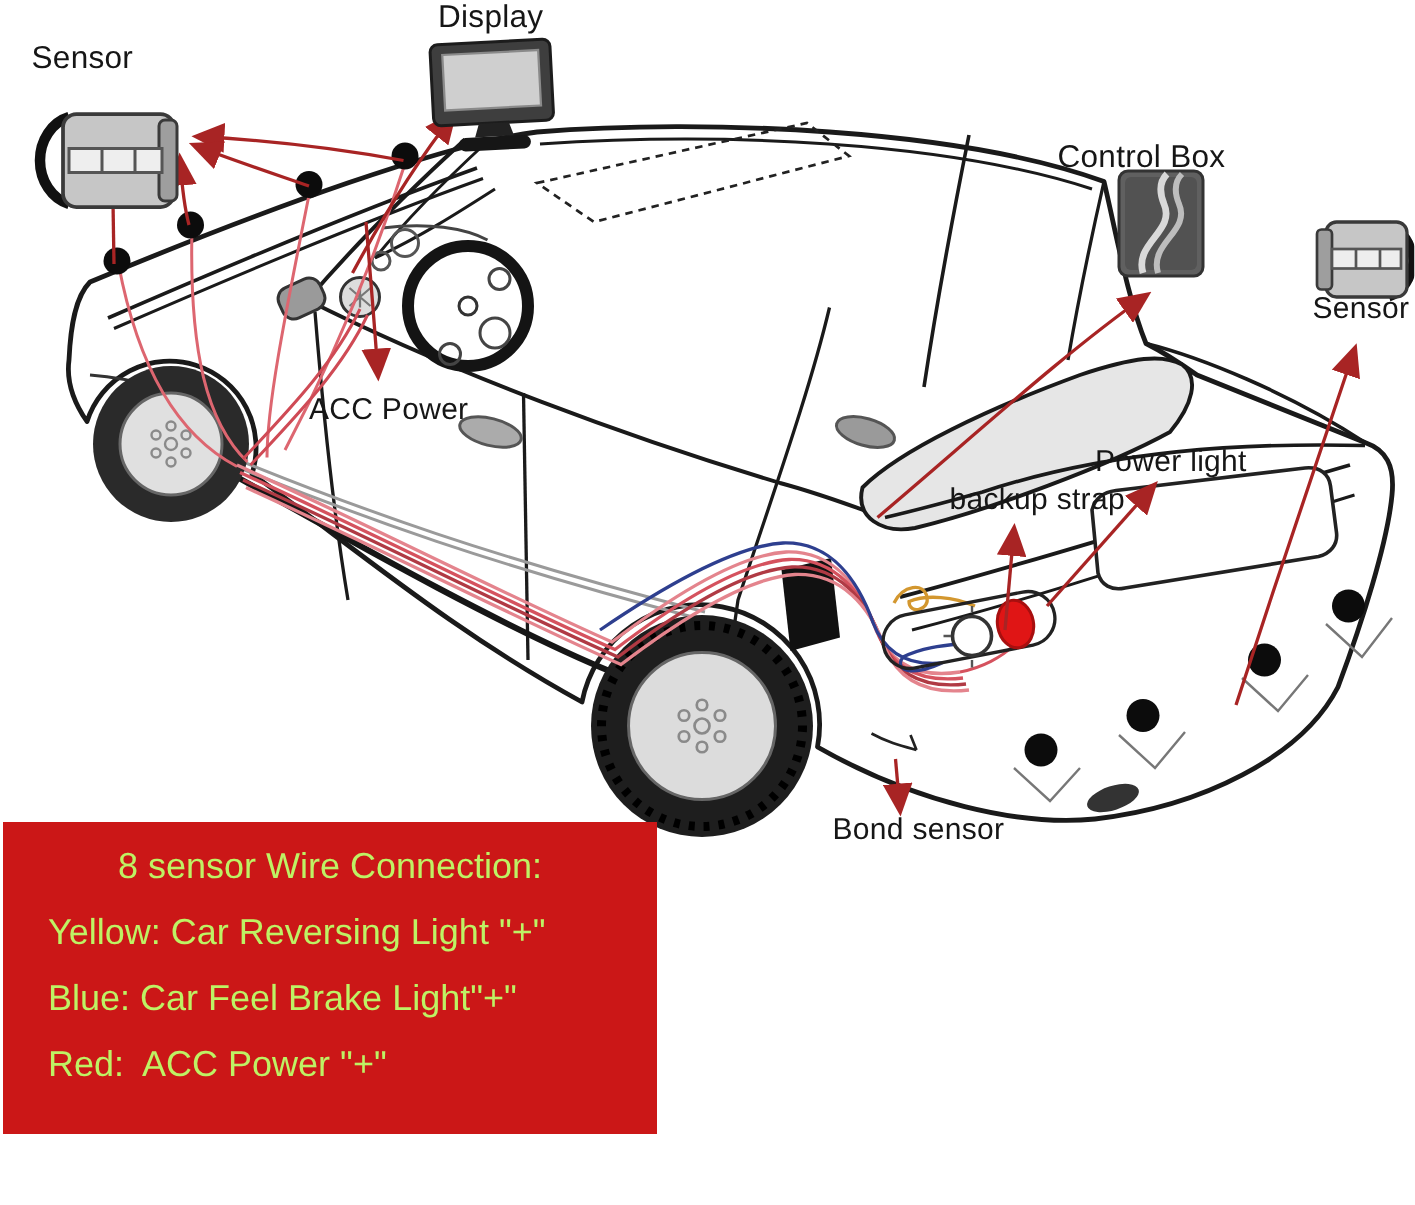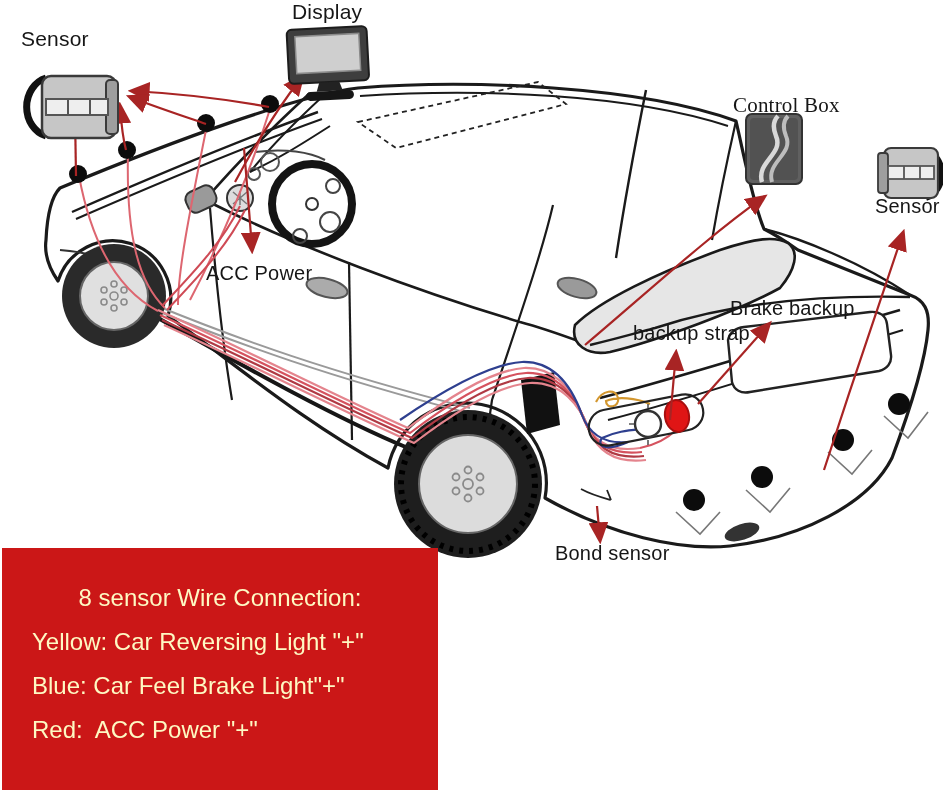--- a/index.html
+++ b/index.html
@@ -7,22 +7,22 @@
     position:relative;width:943px;height:803px;background:#ffffff;
     font-family:"Liberation Sans", sans-serif;overflow:hidden;
   }
   .art{position:absolute;left:0;top:0;}
   .callout{
     position:absolute;color:#161616;font-size:20px;line-height:1.05;
     white-space:nowrap;letter-spacing:0.2px;text-align:right;
   }
   .callout.big{font-size:21px;}
   .legend{
-    position:absolute;left:2px;top:548px;width:436px;height:242px;
-    background:#cb1717;color:#fef9c3;padding-top:28px;box-sizing:border-box;
+    position:absolute;left:2px;top:548px;width:436px;height:208px;
+    background:#cb1717;color:#bef264;padding-top:8px;box-sizing:border-box;
   }
   .legend-title{
     text-align:center;font-size:24px;line-height:44px;white-space:pre-wrap;
   }
   .legend-row{
     padding-left:30px;font-size:24px;line-height:44px;white-space:pre-wrap;
   }
 </style>
 </head>
 <body>
@@ -228,24 +228,24 @@
       <path d="M 44,4 A 22 25 0 0 1 44,52" fill="none" stroke="#111" stroke-width="6"></path>
       <rect x="2" y="2" width="54" height="50" rx="7" fill="#c6c6c6" stroke="#3a3a3a" stroke-width="2.2"></rect>
       <rect x="-4" y="7" width="10" height="40" rx="3" fill="#9e9e9e" stroke="#3a3a3a" stroke-width="1.8"></rect>
       <rect x="6" y="20" width="46" height="13" fill="#eeeeee" stroke="#555" stroke-width="1.8"></rect>
       <path d="M 22,20 L 22,33 M 38,20 L 38,33" stroke="#555" stroke-width="1.8"></path>
     </g>
   </svg>
 
   <div class="callout big" style="left:21px;top:28px;">Sensor</div>
   <div class="callout big" style="left:292px;top:1px;">Display</div>
-  <div class="callout big" style="left:733px;top:94px;font-family:Liberation Serif, serif;">Control Box</div>
+  <div class="callout big" style="left:705px;top:94px;">Control Box</div>
   <div class="callout" style="left:875px;top:196px;">Sensor</div>
   <div class="callout" style="left:206px;top:263px;">ACC Power</div>
-  <div class="callout" style="left:730px;top:298px;">Brake backup</div>
+  <div class="callout" style="left:730px;top:298px;">Power light</div>
   <div class="callout" style="left:633px;top:323px;">backup strap</div>
   <div class="callout" style="left:555px;top:543px;">Bond sensor</div>
 
   <div class="legend">
     <div class="legend-title">8 sensor Wire Connection:</div>
     <div class="legend-row">Yellow: Car Reversing Light "+"</div>
     <div class="legend-row">Blue: Car Feel Brake Light"+"</div>
     <div class="legend-row">Red:  ACC Power "+"</div>
   </div>
 

